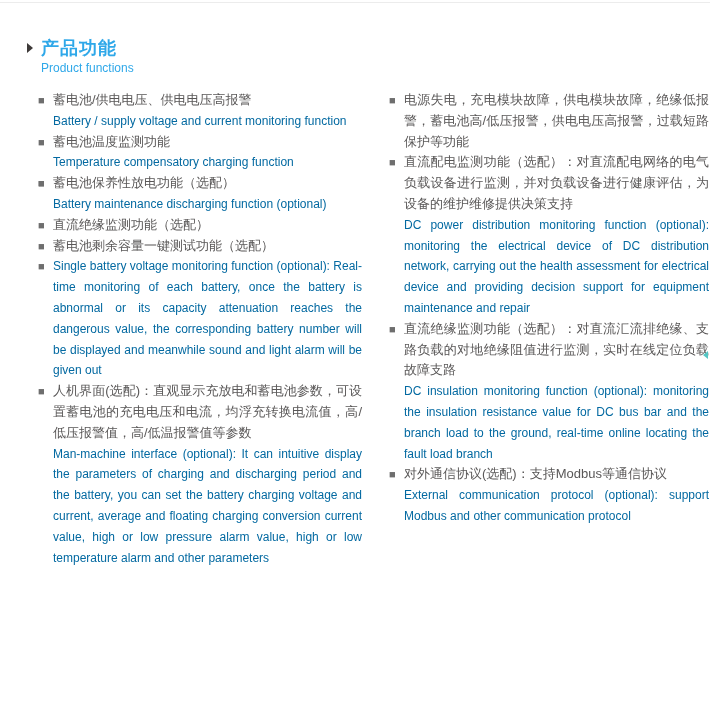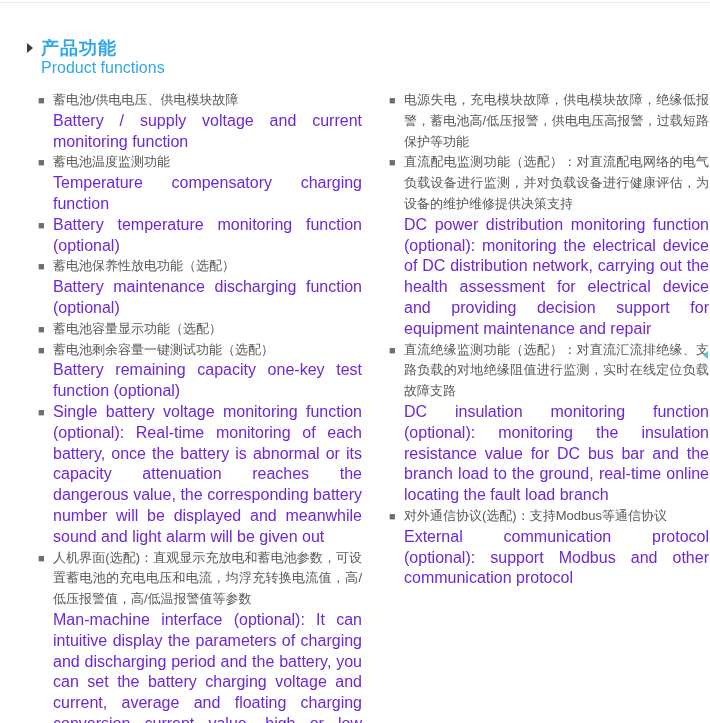--- a/index.html
+++ b/index.html
@@ -50,21 +50,21 @@
   .page-title {
     margin: 0;
     font-size: 18px;
     font-weight: bold;
     letter-spacing: 1px;
     color: #2fa8e9;
     line-height: 20px;
   }
   .page-subtitle {
     margin: 3px 0 0 14px;
-    font-size: 16px;
+    font-size: 12px;
     color: #2fa8e9;
     line-height: 14px;
   }
   
   .cols {
     position: absolute;
     left: 38px;
     top: 90px;
     width: 672px;
     display: flex;
@@ -87,22 +87,22 @@
   .bullet {
     position: absolute;
     left: 0;
     top: 0;
     color: #6e6e6e;
     font-size: 11px;
     line-height: 20.8px;
   }
   .en {
     margin: 0 0 0 15px;
-    color: #6d28d9;
-    font-size: 16px;
+    color: #0369a1;
+    font-size: 12px;
     line-height: 20.8px;
     text-align: justify;
   }
   
   .edge-tab {
     position: absolute;
     right: 2px;
     top: 351px;
     width: 0;
     height: 0;
@@ -123,61 +123,59 @@
       <h1 class="page-title">产品功能</h1>
     </div>
     <div class="page-subtitle">Product functions</div>
   </div>
 
   <div class="cols">
     <div class="col col-left" id="col-left">
   <div class="item">
     <div class="cn">
       <span class="bullet">■</span>
-      <span class="cn-text">蓄电池/供电电压、供电模块故障</span>
+      <span class="cn-text">蓄电池/供电电压、供电电压高报警</span>
     </div>
     <p class="en">Battery / supply voltage and current monitoring function</p>
   </div>
 
   <div class="item">
     <div class="cn">
       <span class="bullet">■</span>
       <span class="cn-text">蓄电池温度监测功能</span>
     </div>
     <p class="en">Temperature compensatory charging function</p>
   </div>
 
   <div class="item">
     <div class="cn">
       <span class="bullet">■</span>
     </div>
-    <p class="en">Battery temperature monitoring function (optional)</p>
   </div>
 
   <div class="item">
     <div class="cn">
       <span class="bullet">■</span>
       <span class="cn-text">蓄电池保养性放电功能（选配）</span>
     </div>
     <p class="en">Battery maintenance discharging function (optional)</p>
   </div>
 
   <div class="item">
     <div class="cn">
       <span class="bullet">■</span>
-      <span class="cn-text">蓄电池容量显示功能（选配）</span>
+      <span class="cn-text">直流绝缘监测功能（选配）</span>
     </div>
   </div>
 
   <div class="item">
     <div class="cn">
       <span class="bullet">■</span>
       <span class="cn-text">蓄电池剩余容量一键测试功能（选配）</span>
     </div>
-    <p class="en">Battery remaining capacity one-key test function (optional)</p>
   </div>
 
   <div class="item">
     <div class="cn">
       <span class="bullet">■</span>
     </div>
     <p class="en">Single battery voltage monitoring function (optional): Real-time monitoring of each battery, once the battery is abnormal or its capacity attenuation reaches the dangerous value, the corresponding battery number will be displayed and meanwhile sound and light alarm will be given out</p>
   </div>
 
   <div class="item">

